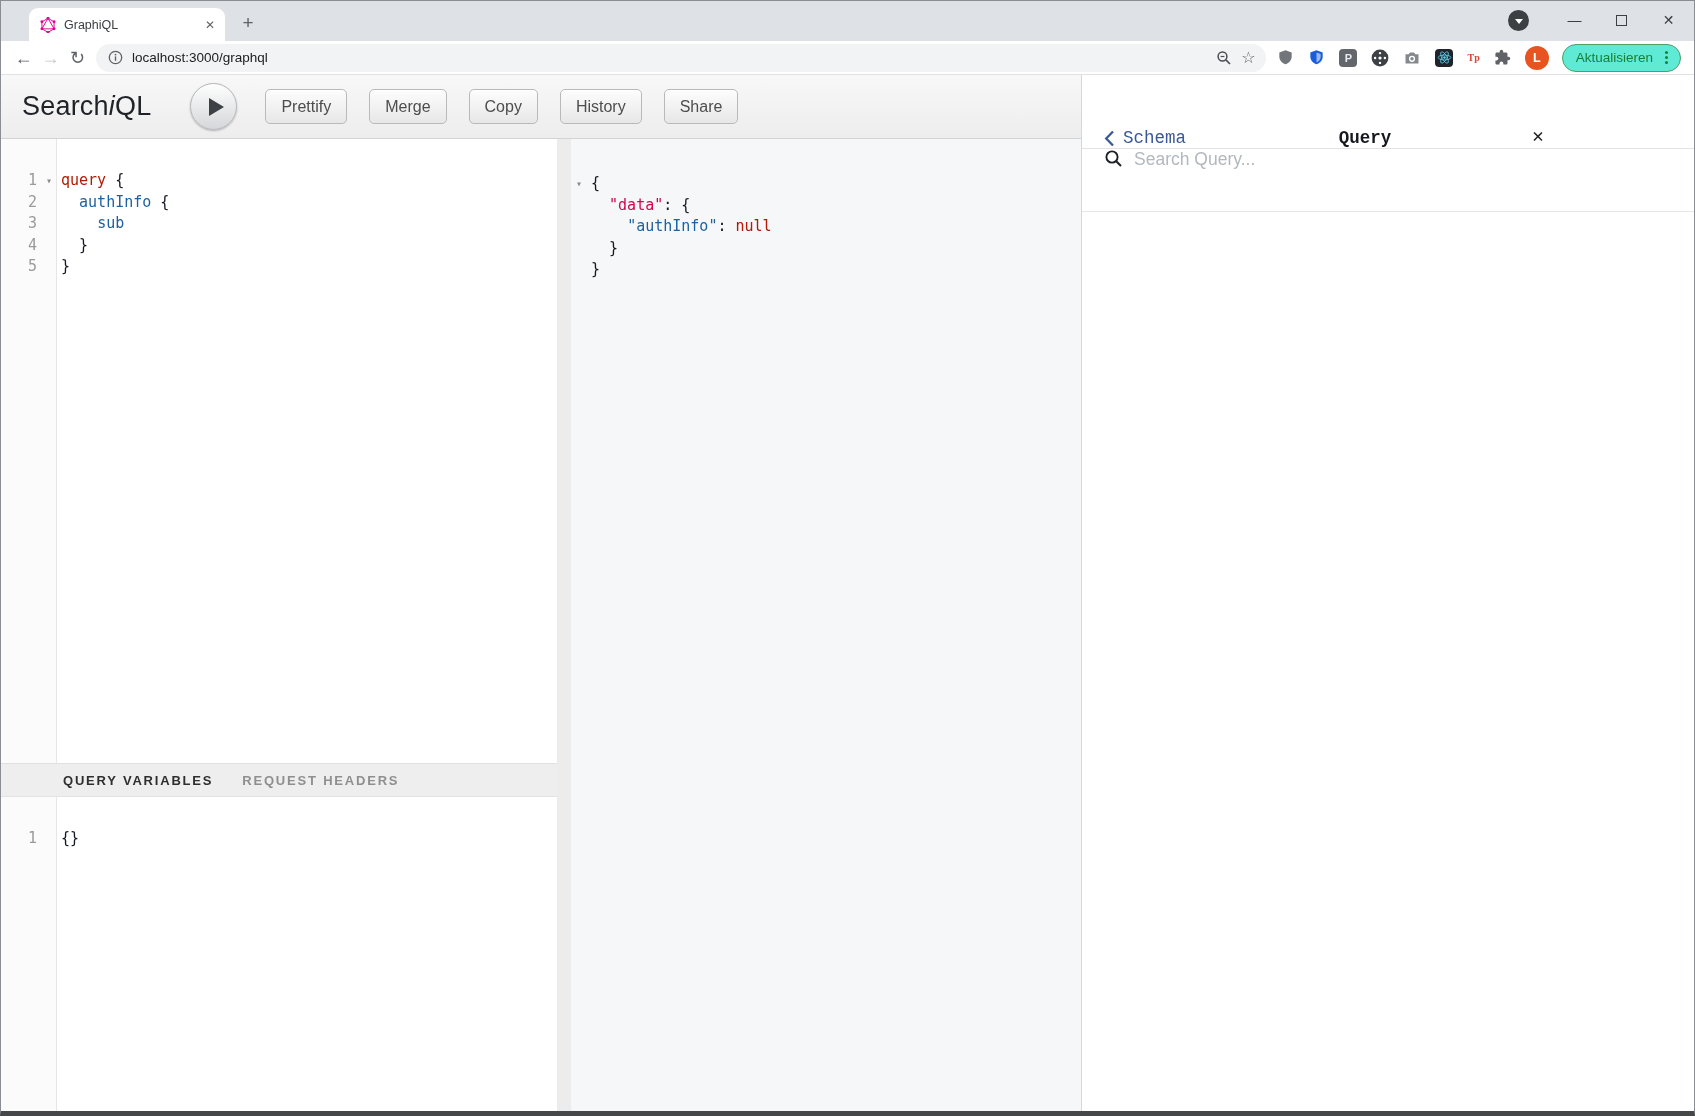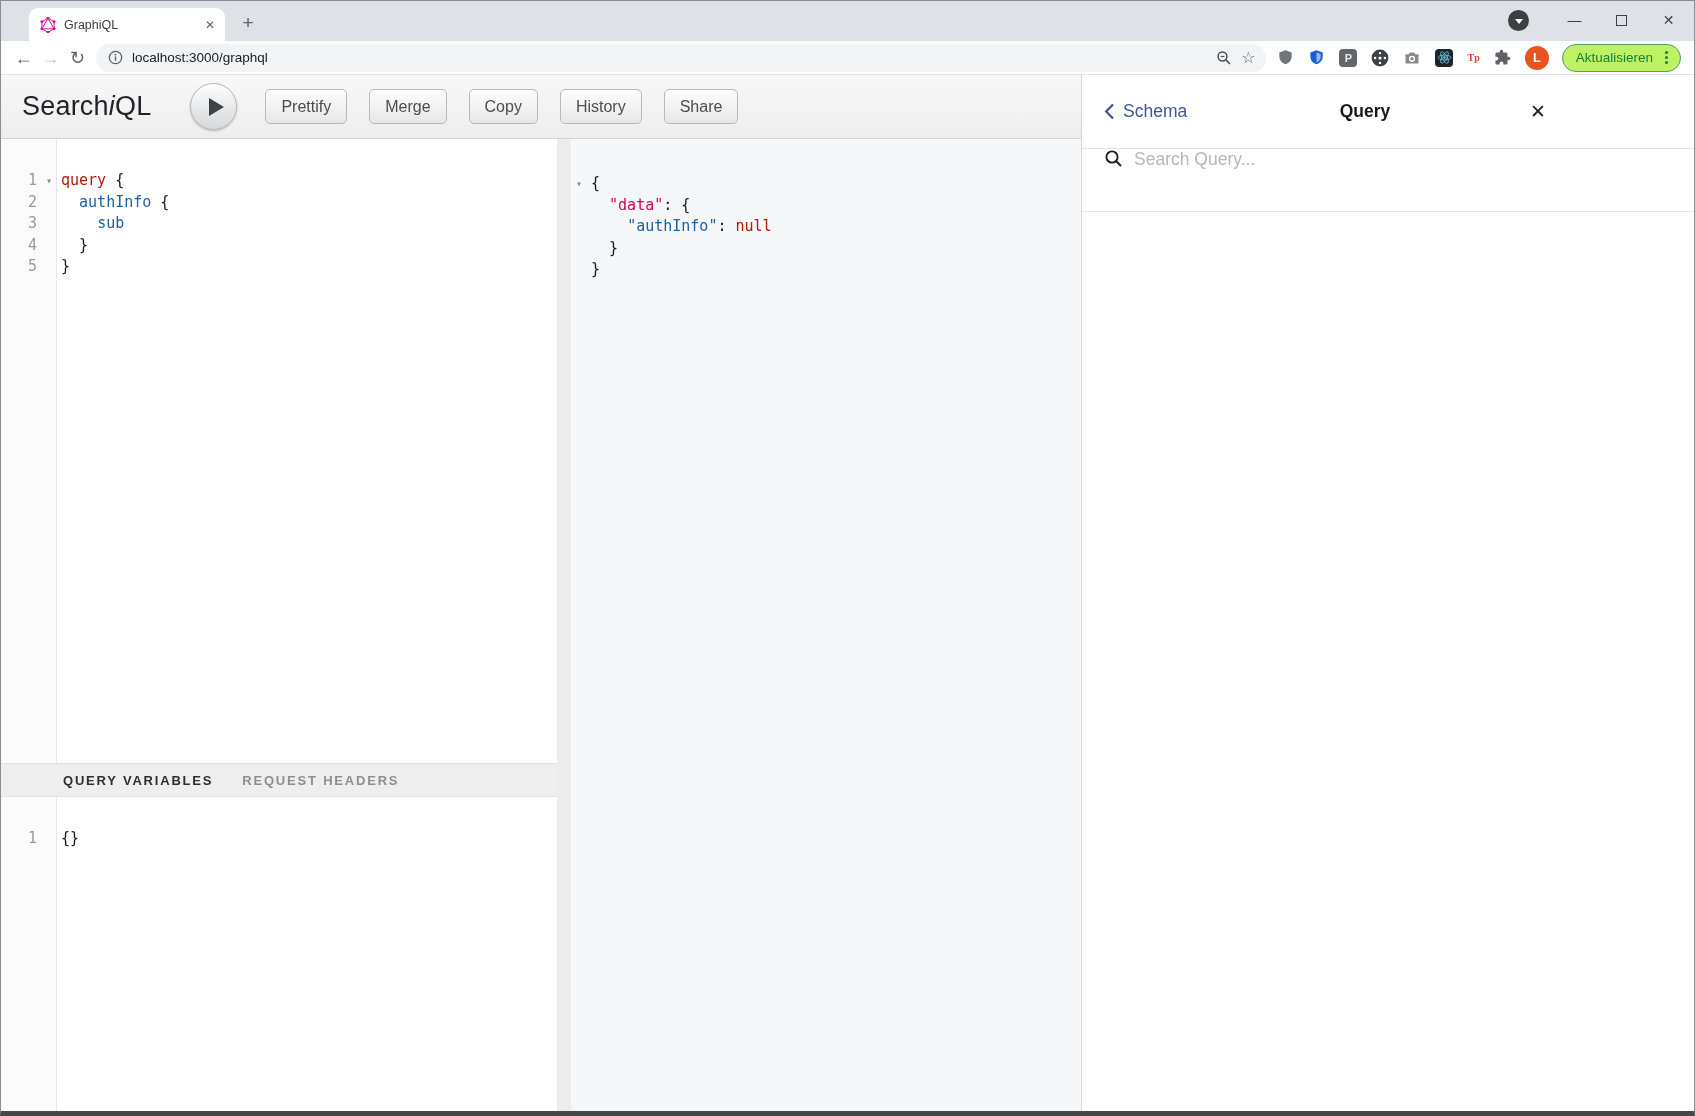--- a/index.html
+++ b/index.html
@@ -38,21 +38,21 @@
   .star { font-size:16px; color:#5f6368; line-height:16px; }
   .ext-cluster { display:flex; align-items:center; gap:14px; padding:0 7px 0 4px; }
   .ext { display:flex; align-items:center; justify-content:center; }
   .ext-badge { width:18px; height:18px; border-radius:4px; background:#63666a; color:#e8eaed; font-size:11px;
                font-weight:bold; display:flex; align-items:center; justify-content:center; }
   .ext-react { width:18px; height:18px; border-radius:4px; background:#20232a; display:flex;
                align-items:center; justify-content:center; }
   .ext-tp { font-size:10px; font-weight:bold; color:var(--tampermonkey-red); font-family:"Liberation Serif", serif;text-align:center; }
   .avatar { width:24px; height:24px; border-radius:50%; background:var(--avatar-orange); color:#fff;
             font-size:12.5px; font-weight:bold; display:flex; align-items:center; justify-content:center; }
-  .update-pill { height:28px; border:1px solid #4e9f63; border-radius:15px; background:#bef264; display:flex;
+  .update-pill { height:28px; border:1px solid #4e9f63; border-radius:15px; background:#5eead4; display:flex;
                  align-items:center; gap:10px; padding:0 10px 0 13px; margin:0 4px 0 6px;
                  color:var(--update-button-green); font-size:13.5px; }
   .vdots { width:3px; height:3px; border-radius:50%; background:var(--update-button-green);
            box-shadow:0 -5px 0 var(--update-button-green), 0 5px 0 var(--update-button-green); margin:0 2px; }
 
   
   .app { flex:1; display:flex; min-height:0; }
   .workspace { width:1080px; flex:none; display:flex; flex-direction:column; }
 
   .gql-topbar { height:64px; flex:none; display:flex; align-items:center; padding-left:21px;
@@ -91,22 +91,22 @@
   .ln { width:40px; flex:none; text-align:right; padding-right:4px; color:#9a9a9a; }
   .fold { width:16px; flex:none; text-align:center; font-size:10px; color:#8c8c8c; line-height:21.5px; }
   .code { white-space:pre; padding-left:4px; }
   .tok-keyword { color:var(--token-keyword); }
   .tok-property { color:var(--token-property); }
   .tok-def { color:var(--token-def); }
   .tok-punct { color:var(--token-punctuation); }
 
   
   .docs { flex:1; background:#fff; border-left:1px solid #d7d7d7; display:flex; flex-direction:column; min-width:0; }
-  .docs-header { height:74px; flex:none; position:relative; display:flex; align-items:center;
-                 padding:0 22px; border-bottom:1px solid #e3e3e3; }
+  .docs-header { height:74px; flex:none; position:relative; display:flex; align-items:flex-end;
+                 padding:0 22px; border-bottom:1px solid #e3e3e3;font-family:Liberation Mono, monospace; }
   .docs-back { display:flex; align-items:center; gap:8px; color:var(--docs-back-link); font-size:17.5px; cursor:pointer; }
   .docs-title { position:absolute; left:283px; transform:translateX(-50%); font-weight:bold; font-size:17.5px; color:#15191e; }
   .docs-close { position:absolute; left:441px; width:30px; text-align:center; font-size:19px; color:#202327; cursor:pointer; }
   .docs-search { height:63px; flex:none; display:flex; align-items:flex-start; gap:11px; padding:0 22px;
                  border-bottom:1px solid #e7e7e7; }
   .docs-search input { border:0; outline:0; flex:1; font-size:17.5px; color:#202428;
                        background:transparent; font-family:inherit; }
   .docs-search input::placeholder { color:#b2b8be; }
   .docs-body { padding:21px 30px 0 22px; font-size:17.5px; }
   .nodesc { color:#33373c; }

